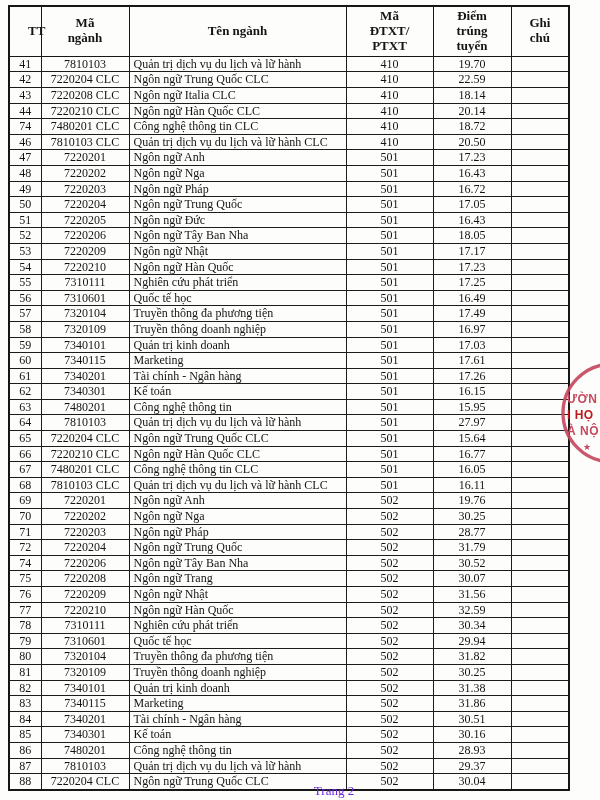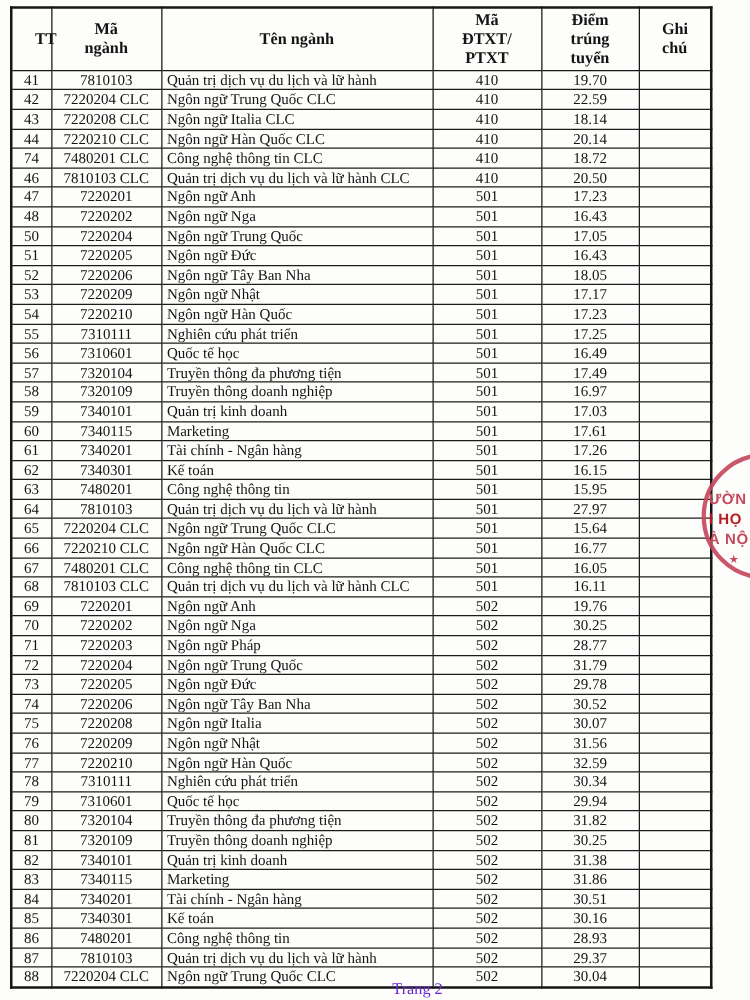--- a/index.html
+++ b/index.html
@@ -134,20 +134,28 @@
         </tr>
         <tr>
           <td class="c0">48</td>
           <td class="c1">7220202</td>
           <td class="c2">Ngôn ngữ Nga</td>
           <td class="c3">501</td>
           <td class="c4">16.43</td>
           <td class="c5"></td>
         </tr>
         <tr>
+          <td class="c0">49</td>
+          <td class="c1">7220203</td>
+          <td class="c2">Ngôn ngữ Pháp</td>
+          <td class="c3">501</td>
+          <td class="c4">16.72</td>
+          <td class="c5"></td>
+        </tr>
+        <tr>
           <td class="c0">50</td>
           <td class="c1">7220204</td>
           <td class="c2">Ngôn ngữ Trung Quốc</td>
           <td class="c3">501</td>
           <td class="c4">17.05</td>
           <td class="c5"></td>
         </tr>
         <tr>
           <td class="c0">51</td>
           <td class="c1">7220205</td>
@@ -318,39 +326,31 @@
         </tr>
         <tr>
           <td class="c0">72</td>
           <td class="c1">7220204</td>
           <td class="c2">Ngôn ngữ Trung Quốc</td>
           <td class="c3">502</td>
           <td class="c4">31.79</td>
           <td class="c5"></td>
         </tr>
         <tr>
-          <td class="c0">73</td>
-          <td class="c1">7220205</td>
-          <td class="c2">Ngôn ngữ Đức</td>
-          <td class="c3">502</td>
-          <td class="c4">29.78</td>
-          <td class="c5"></td>
-        </tr>
-        <tr>
           <td class="c0">74</td>
           <td class="c1">7220206</td>
           <td class="c2">Ngôn ngữ Tây Ban Nha</td>
           <td class="c3">502</td>
           <td class="c4">30.52</td>
           <td class="c5"></td>
         </tr>
         <tr>
           <td class="c0">75</td>
           <td class="c1">7220208</td>
-          <td class="c2">Ngôn ngữ Italia</td>
+          <td class="c2">Ngôn ngữ Trang</td>
           <td class="c3">502</td>
           <td class="c4">30.07</td>
           <td class="c5"></td>
         </tr>
         <tr>
           <td class="c0">76</td>
           <td class="c1">7220209</td>
           <td class="c2">Ngôn ngữ Nhật</td>
           <td class="c3">502</td>
           <td class="c4">31.56</td>

